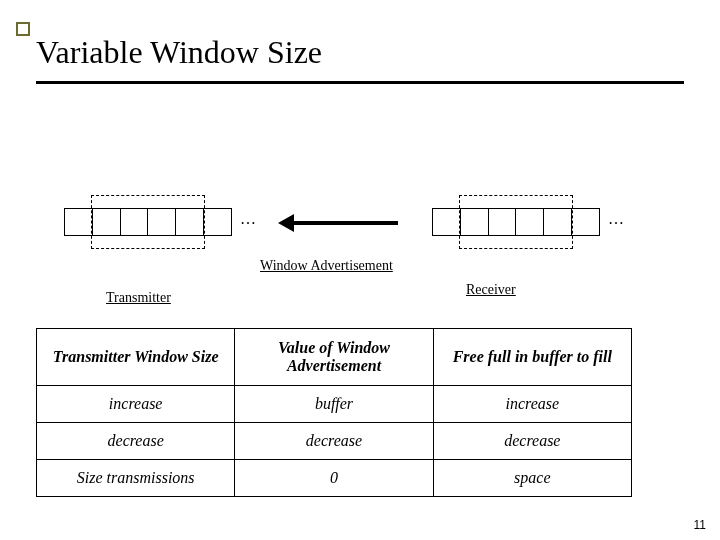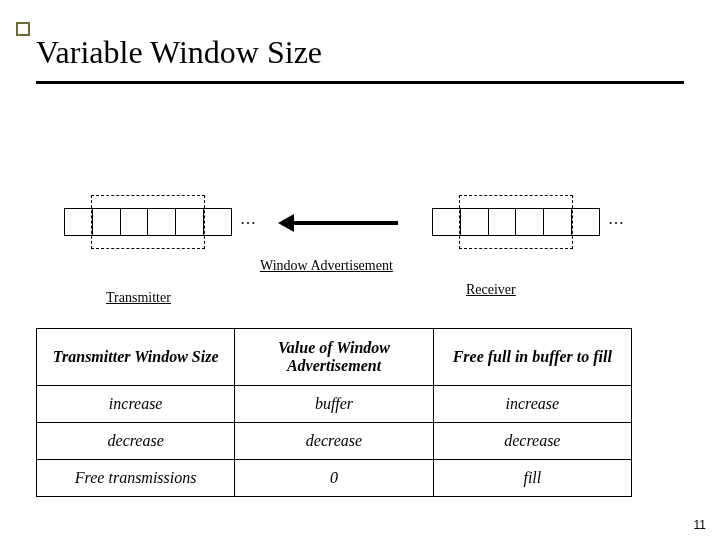--- a/index.html
+++ b/index.html
@@ -217,21 +217,21 @@
         <td>increase</td>
         <td>buffer</td>
         <td>increase</td>
       </tr>
       <tr>
         <td>decrease</td>
         <td>decrease</td>
         <td>decrease</td>
       </tr>
       <tr>
-        <td>Free transmissions</td>
+        <td>Size transmissions</td>
         <td>0</td>
-        <td>fill</td>
+        <td>space</td>
       </tr>
     </tbody>
   </table>
 
   <div class="slide-num">11</div>
 </div>
 
 </body></html>

